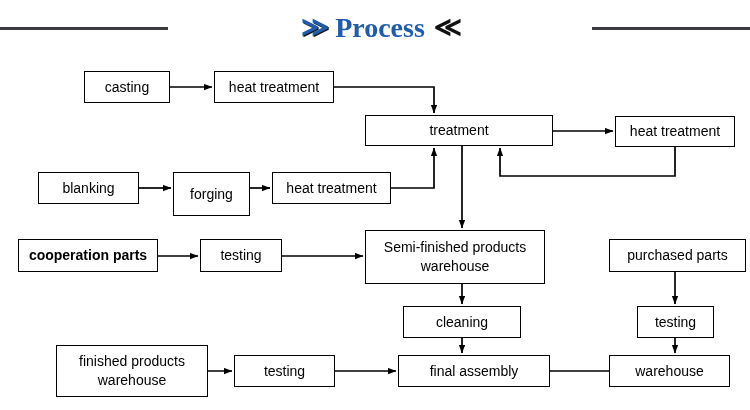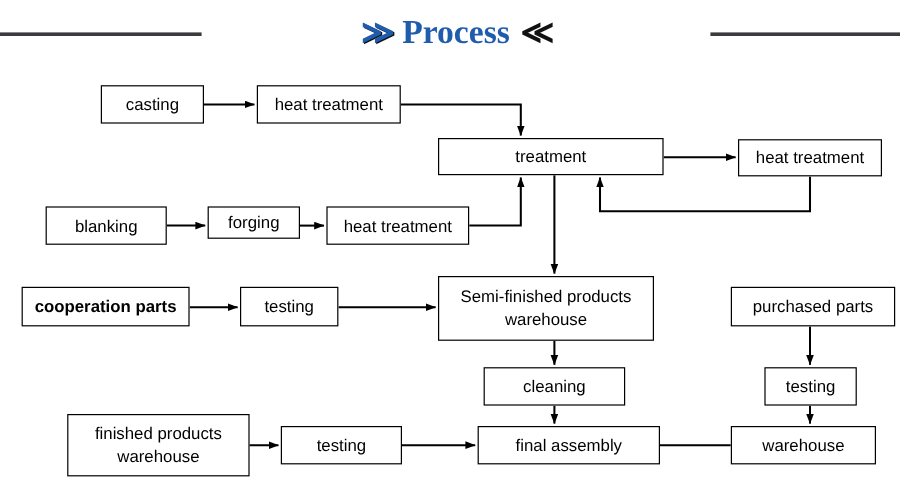--- a/index.html
+++ b/index.html
@@ -157,21 +157,21 @@
 
         <path d="M335,371 L396,371"></path>
       </g>
     </svg>
 
     <div class="node" style="left:84px;  top:71px;  width:86px;  height:32px;">casting</div>
     <div class="node" style="left:214px; top:71px;  width:120px; height:32px;">heat treatment</div>
     <div class="node" style="left:365px; top:115px; width:188px; height:31px;">treatment</div>
     <div class="node" style="left:615px; top:116px; width:120px; height:31px;">heat treatment</div>
     <div class="node" style="left:38px;  top:172px; width:101px; height:32px;">blanking</div>
-    <div class="node" style="left:173px; top:172px; width:77px;  height:27px;">forging</div>
+    <div class="node" style="left:173px; top:172px; width:77px;  height:44px;">forging</div>
     <div class="node" style="left:272px; top:172px; width:119px; height:32px;">heat treatment</div>
     <div class="node" style="left:18px;  top:239px; width:140px; height:33px;font-weight:bold;">cooperation parts</div>
     <div class="node" style="left:200px; top:239px; width:82px;  height:33px;">testing</div>
 
     <div class="node two-line" style="left:365px; top:230px; width:180px; height:54px;">
       <span>Semi-finished products</span>
       <span>warehouse</span>
     </div>
 
     <div class="node" style="left:609px; top:239px; width:137px; height:33px;">purchased parts</div>

